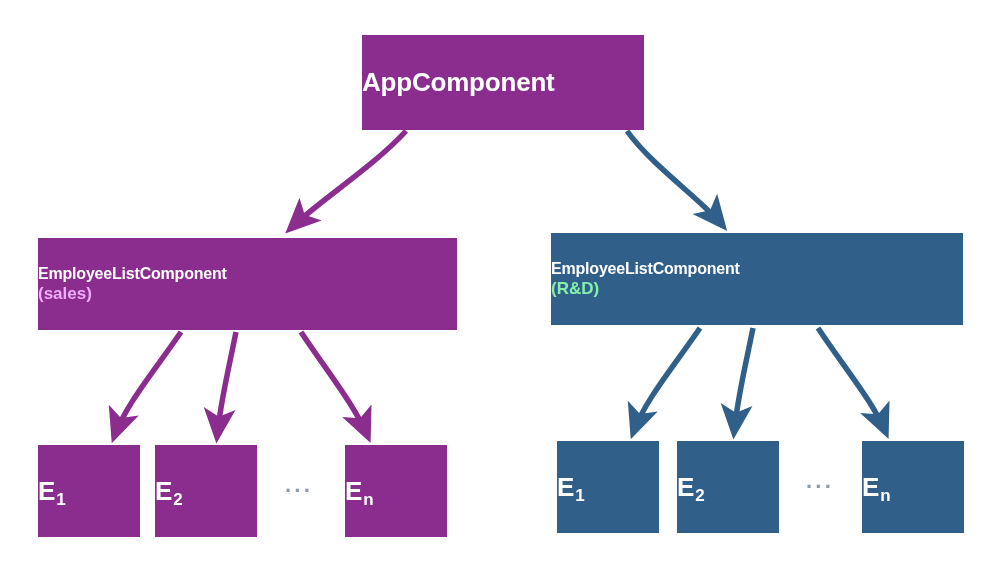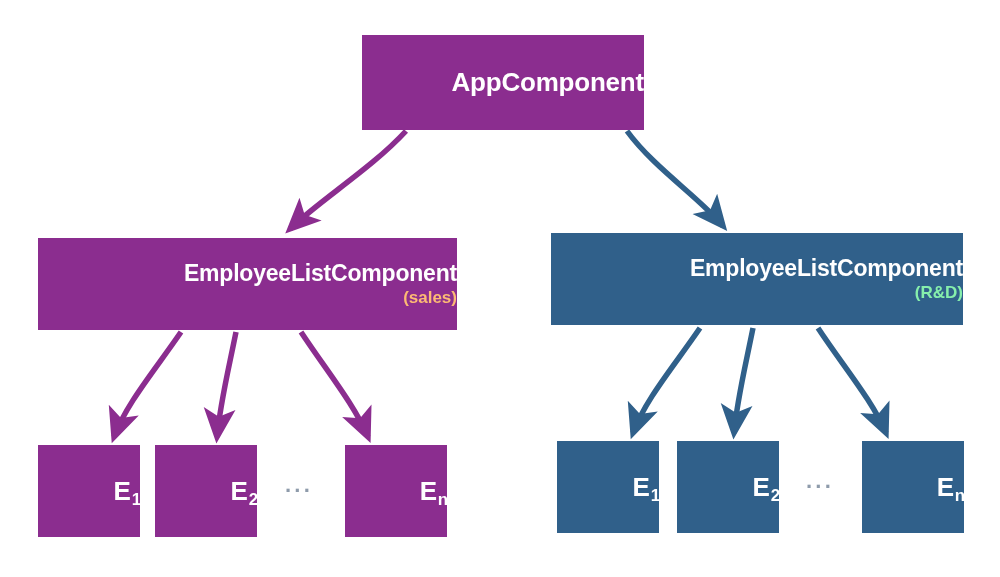--- a/index.html
+++ b/index.html
@@ -15,21 +15,21 @@
     width: 1000px;
     height: 577px;
     background: #ffffff;
     overflow: hidden;
   }
   .node {
     position: absolute;
     box-sizing: border-box;
     display: flex;
     flex-direction: column;
-    align-items: flex-end;
+    align-items: flex-start;
     justify-content: center;
     color: #ffffff;
     text-align: center;
     line-height: 1.08;
   }
   .node .title {
     font-weight: bold;
     letter-spacing: -0.2px;
     white-space: nowrap;
   }
@@ -41,21 +41,21 @@
   }
   #root-node {
     left: 362px;
     top: 35px;
     width: 282px;
     height: 95px;
   }
   #root-node .title { font-size: 26px; }
 
   .parent-node { height: 92px; }
-  .parent-node .title { font-size: 23px; }
+  .parent-node .title { font-size: 16px; }
   .parent-node .subtitle { font-size: 17px; }
 
   #parent-sales {
     left: 38px;
     top: 238px;
     width: 419px;
   }
   #parent-rnd {
     left: 551px;
     top: 233px;
@@ -132,21 +132,21 @@
 
     <path d="M 818,328 C 843,366 872,400 886,433" fill="none" stroke="#30608A" stroke-width="5.5" marker-end="url(#arrow-blue)"></path>
   </svg>
 
   <div class="node" id="root-node" style="background: rgb(139, 45, 143);">
     <span class="title">AppComponent</span>
   </div>
 
   <div class="node parent-node" id="parent-sales" style="background: rgb(139, 45, 143);">
     <span class="title">EmployeeListComponent</span>
-    <span class="subtitle" style="color: #fdba74;">(sales)</span>
+    <span class="subtitle" style="color: #f0abfc;">(sales)</span>
   </div>
 
   <div class="node parent-node" id="parent-rnd" style="background: rgb(48, 96, 138);">
     <span class="title">EmployeeListComponent</span>
     <span class="subtitle" style="color: #86efac;">(R&amp;D)</span>
   </div>
 
   <div class="node leaf-node sales" style="left: 38px; background: rgb(139, 45, 143);">
     <span class="title">
         <span>E</span>

